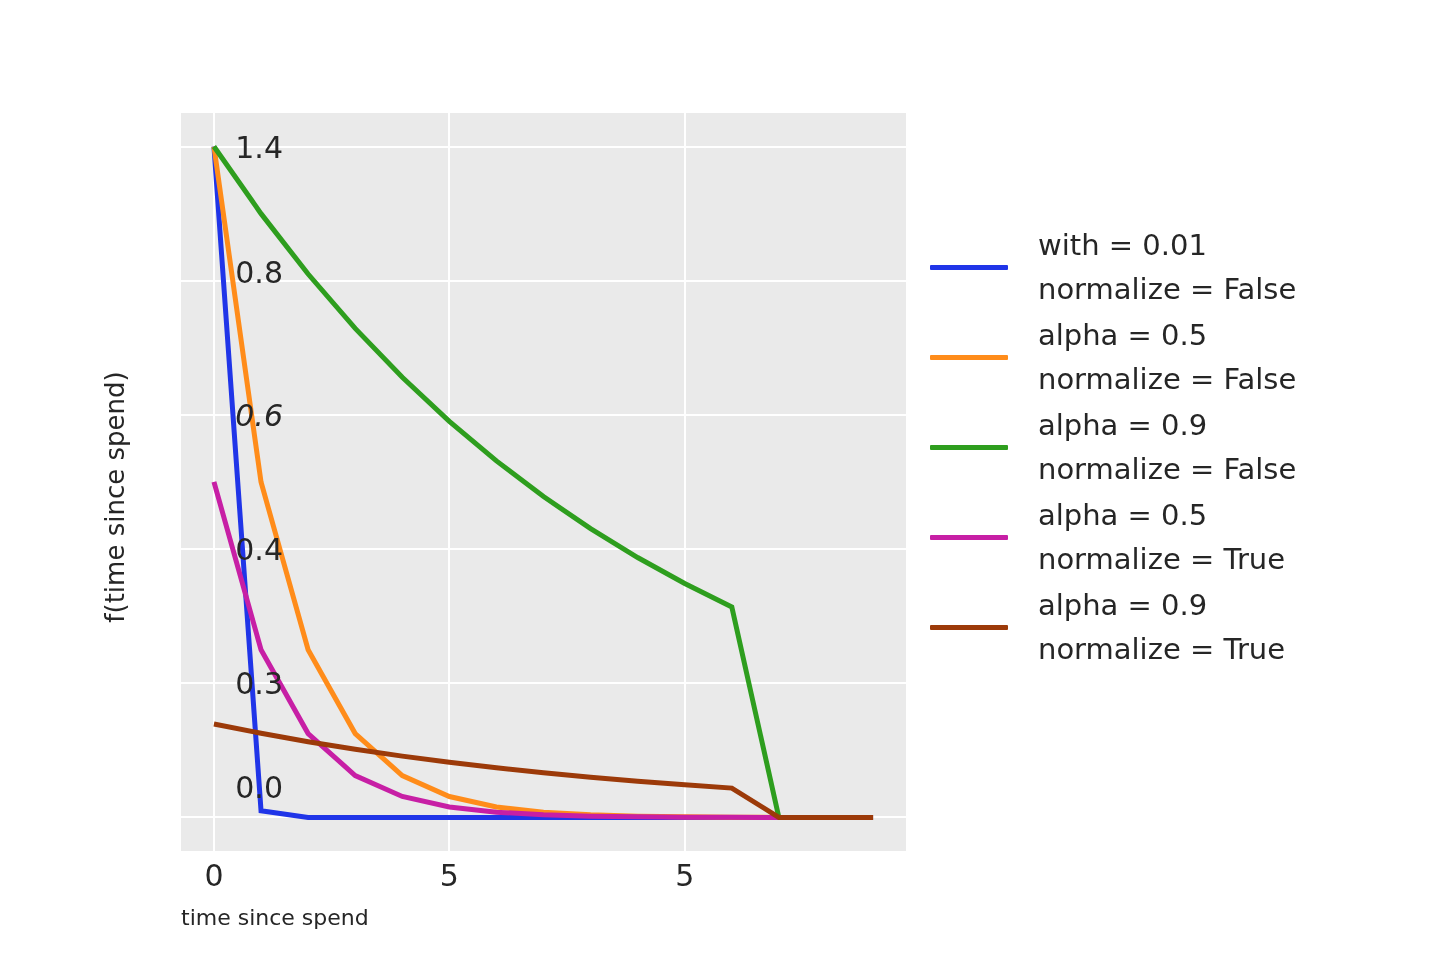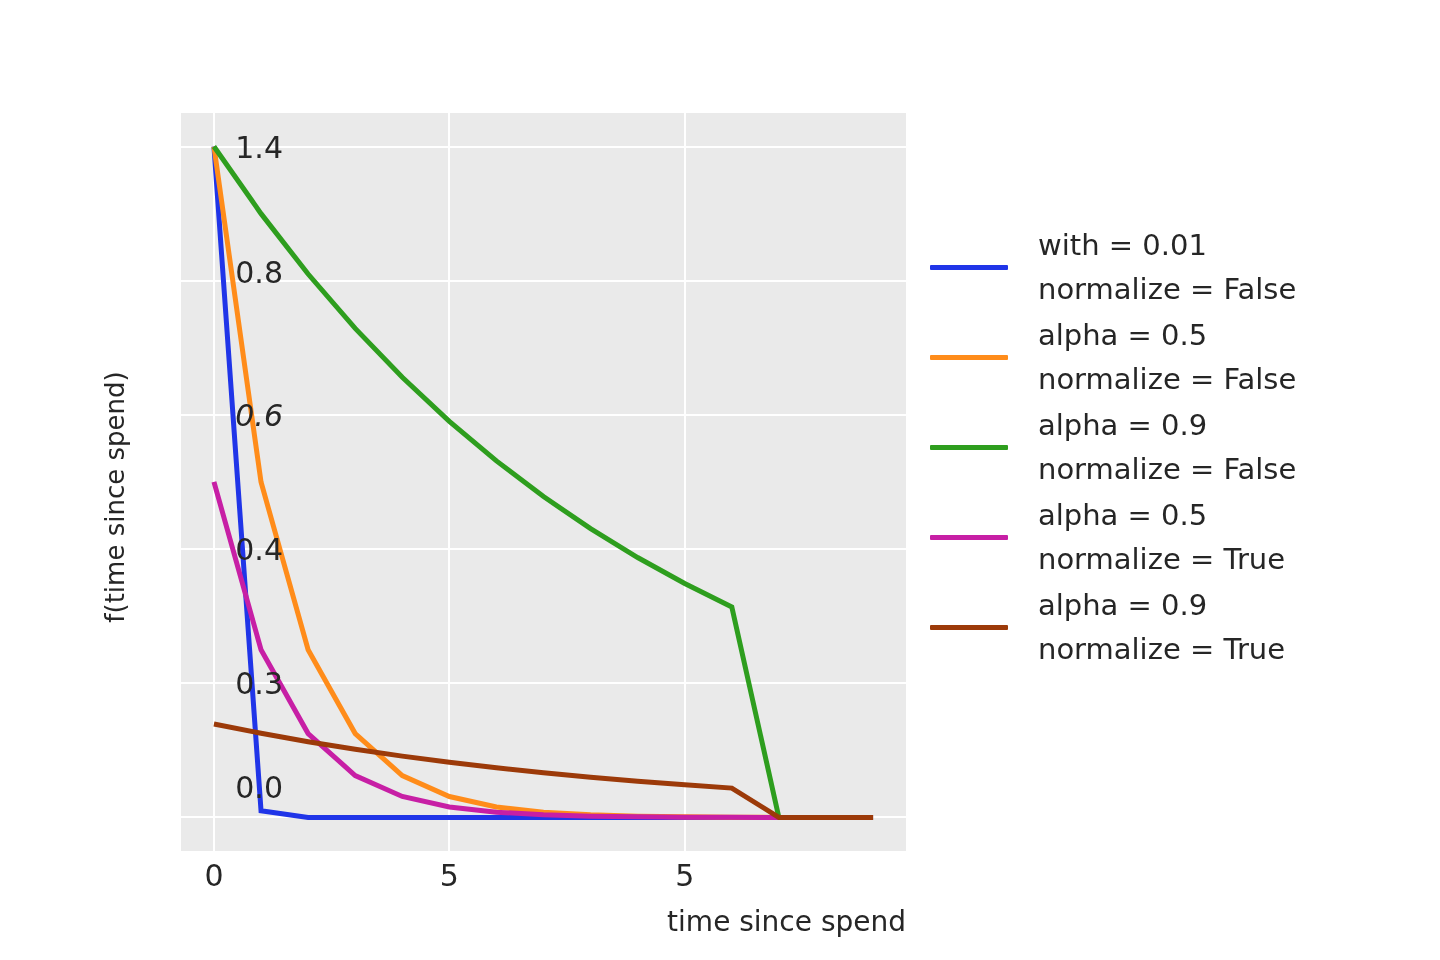--- a/index.html
+++ b/index.html
@@ -59,22 +59,22 @@
     font-size:30px;
     color:#262626;
     transform:translateX(-60px);
     white-space:nowrap;
   }
 
   
   #xlabel{
     position:absolute;
     left:181px; top:905px; width:725px;
-    text-align:right;
-    font-size:28px;
+    text-align:left;
+    font-size:22px;
     color:#262626;
     white-space:nowrap;
   }
   #ylabel{
     position:absolute;
     left:-255px; top:482px;
     width:740px;
     text-align:center;
     font-size:26px;
     color:#262626;

